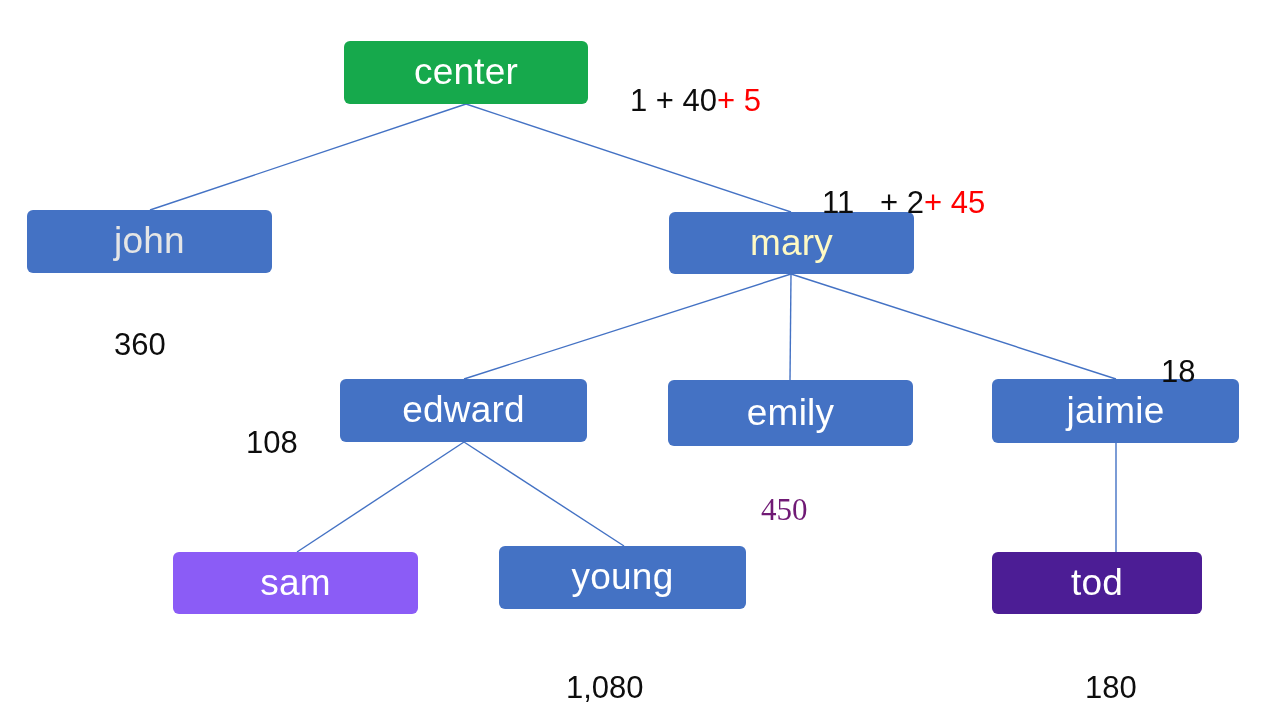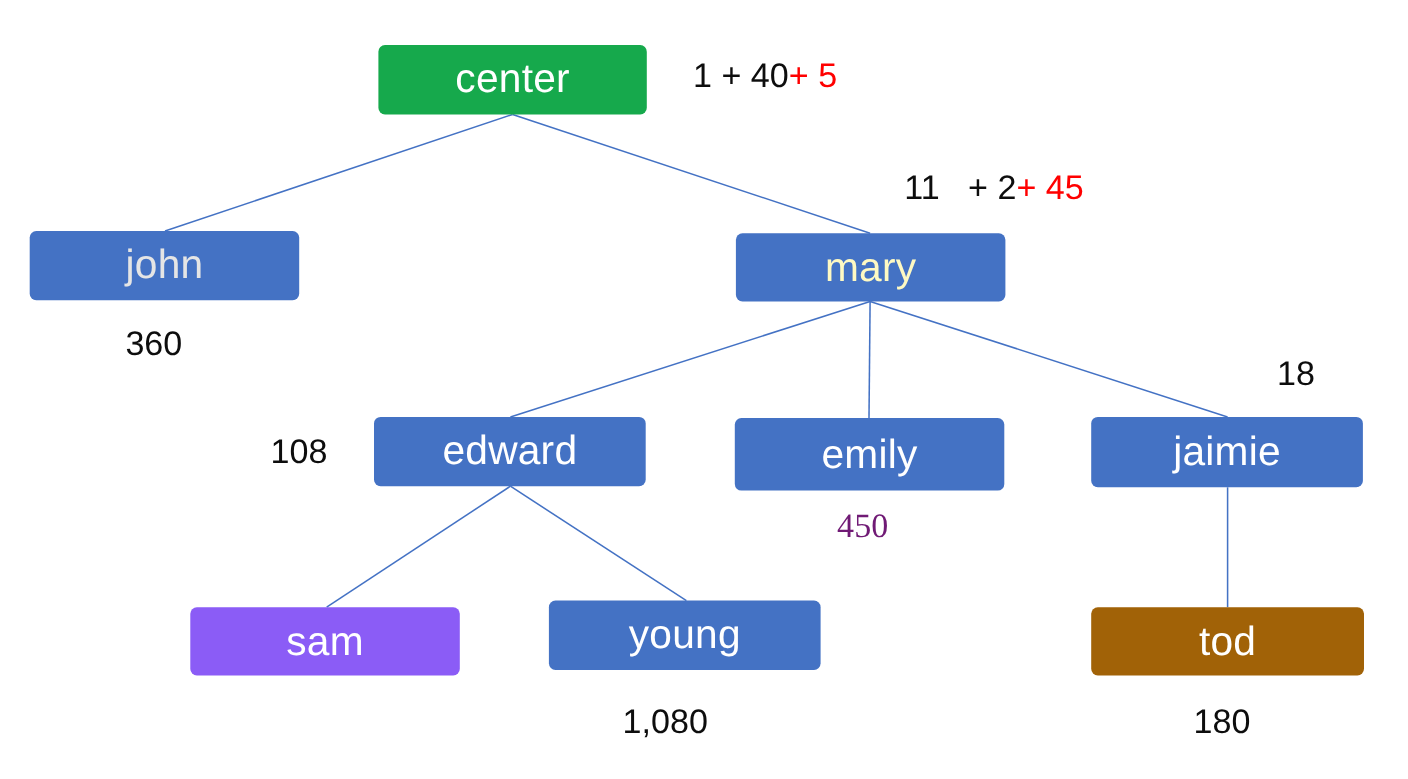--- a/index.html
+++ b/index.html
@@ -43,20 +43,21 @@
     display: block;
     transform: translateY(-1px);
   }
   .annot {
     position: absolute;
     font-size: 31px;
     line-height: 1;
     white-space: pre;
     color: #0d0d0d;
     z-index: 3;
+    margin-top: 32px;
   }
   .annot.red {
     color: #701a75;
     font-family: Liberation Serif, serif;
   }
   .annot-inline {
     display: inline;
   }
   .annot-inline.red {
     color: #ff0000;
@@ -96,21 +97,21 @@
       </div>
       <div class="node" style="left: 992px; top: 379px; width: 247px; height: 64px; background: rgb(68, 114, 196); color: rgb(255, 255, 255);">
         <span class="node-label">jaimie</span>
       </div>
       <div class="node" style="left: 173px; top: 552px; width: 245px; height: 62px; background: #8b5cf6; color: rgb(255, 255, 255);">
         <span class="node-label">sam</span>
       </div>
       <div class="node" style="left: 499px; top: 546px; width: 247px; height: 63px; background: rgb(68, 114, 196); color: rgb(255, 255, 255);">
         <span class="node-label">young</span>
       </div>
-      <div class="node" style="left: 992px; top: 552px; width: 248px; height: 62px; background: #a16207; color: rgb(255, 255, 255);">
+      <div class="node" style="left: 992px; top: 552px; width: 210px; height: 62px; background: #4c1d95; color: rgb(255, 255, 255);">
         <span class="node-label">tod</span>
       </div>
     </div>
 
   <div id="annotation-layer">
     <div class="annot" id="center-expression" style="left: 630px; top: 53px;"><span class="annot-inline">1 + 40</span><span class="annot-inline red">+ 5</span></div>
     <div class="annot" id="mary-expression" style="left: 822px; top: 155px;"><span class="annot-inline">11   + 2</span><span class="annot-inline red">+ 45</span></div>
   <div class="annot" style="left: 114px; top: 297px;">360</div>
       <div class="annot" style="left: 246px; top: 395px;">108</div>
       <div class="annot red" style="left: 761px; top: 462px;">450</div>

